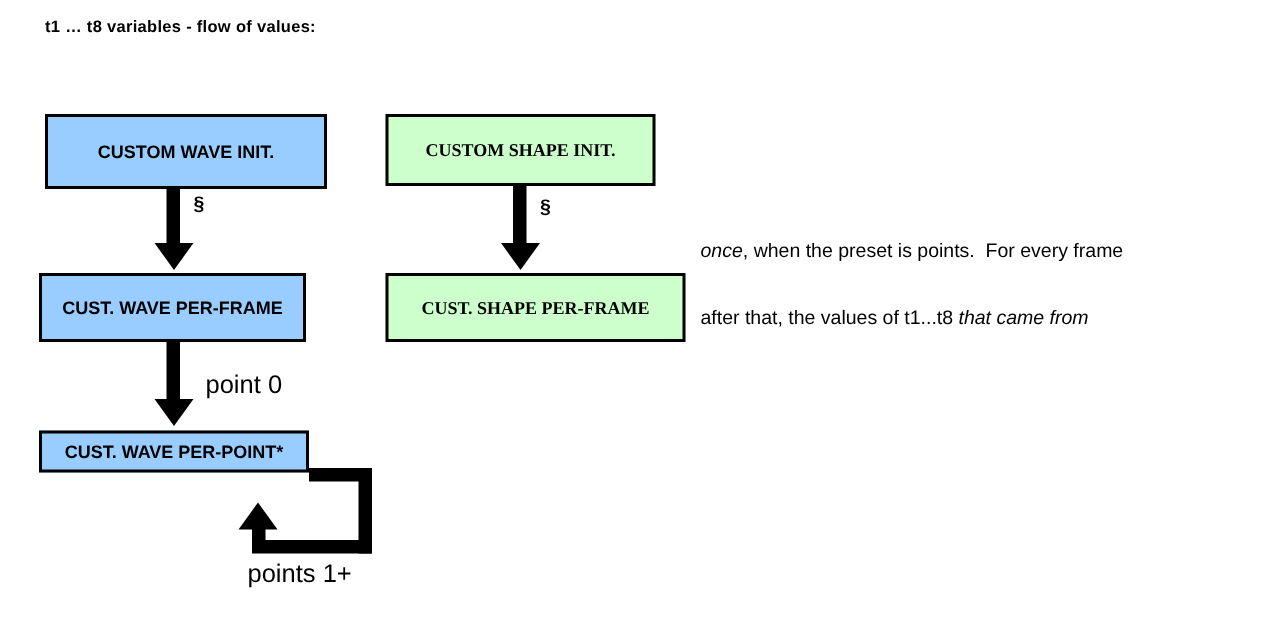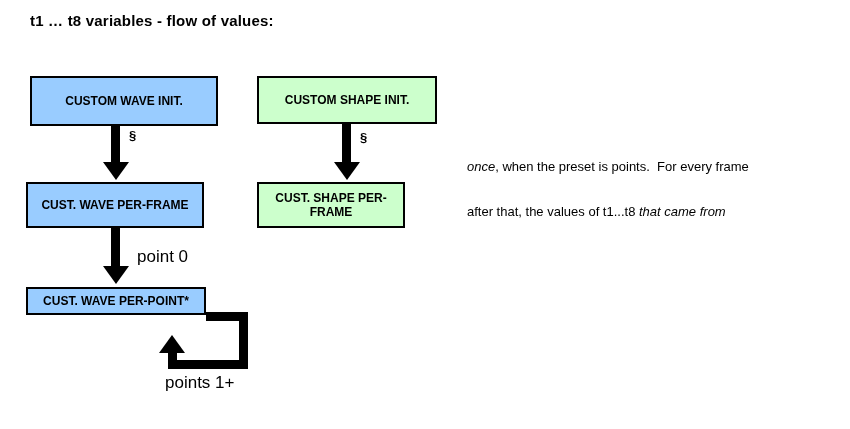--- a/index.html
+++ b/index.html
@@ -5,28 +5,28 @@
   * { margin: 0; padding: 0; box-sizing: border-box; }
   html, body { background: #ffffff; }
   body {
     width: 850px; height: 429px;
     font-family: "Liberation Sans", sans-serif;
     color: #000;
     position: relative;
     overflow: hidden;
   }
   .abs { position: absolute; }
-  .title { font-size: 15px; font-weight: bold; letter-spacing: 0.2px; }
+  .title { font-size: 11px; font-weight: bold; letter-spacing: 0.2px; }
   .box {
     border: 2px solid #000;
     display: flex; align-items: center; justify-content: center;
     font-weight: bold; font-size: 12px; text-align: center;
   }
   .box.wave  { background: var(--wave-box, #99ccff); }
-  .box.shape { background: var(--shape-box, #ccffcc); }
+  .box.shape { background: var(--shape-box, #ccffcc); font-family: Liberation Serif, serif; }
   .shaft { background: #000; width: 9px; }
   .seg   { background: #000; }
   .head-down {
     width: 0; height: 0;
     border-left: 13px solid transparent;
     border-right: 13px solid transparent;
     border-top: 18px solid #000;
   }
   .head-up {
     width: 0; height: 0;
@@ -73,20 +73,20 @@
   <div class="abs seg" style="left:168px; top:352px; width:9px; height:12px;"></div>
   <div class="abs head-up" style="left:159px; top:335px;"></div>
   <div class="abs small-label" style="left:165px; top:373px;text-align:center;">points 1+</div>
 
   <div class="abs box shape" style="left:257px; top:76px; width:180px; height:48px;">CUSTOM SHAPE INIT.</div>
 
   <div class="abs shaft" style="left:342px; top:124px; height:38px;"></div>
   <div class="abs head-down" style="left:334px; top:162px;"></div>
   <div class="abs section-label" style="left:360px; top:130px;">§</div>
 
-  <div class="abs box shape" style="left:257px; top:182px; width:148px; height:46px;">CUST. SHAPE PER-FRAME</div>
+  <div class="abs box shape" style="left:257px; top:182px; width:200px; height:46px;">CUST. SHAPE PER-FRAME</div>
 
   <div class="abs note" style="left:458px; top:129px;">
     <div class="indent"><i>once</i><span>, when the preset is points.  For every frame</span></div>
     <div class="indent"><span>after that, the values of t1...t8 </span><i>that came from</i></div>
   </div>
 
 </div>
 
 </body></html>

